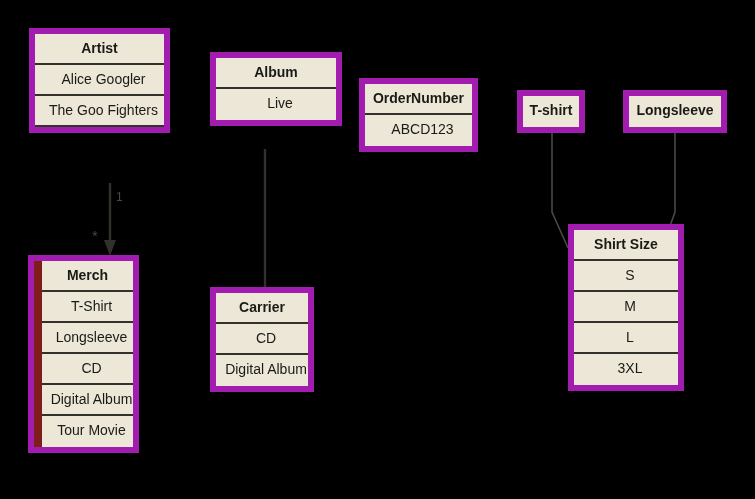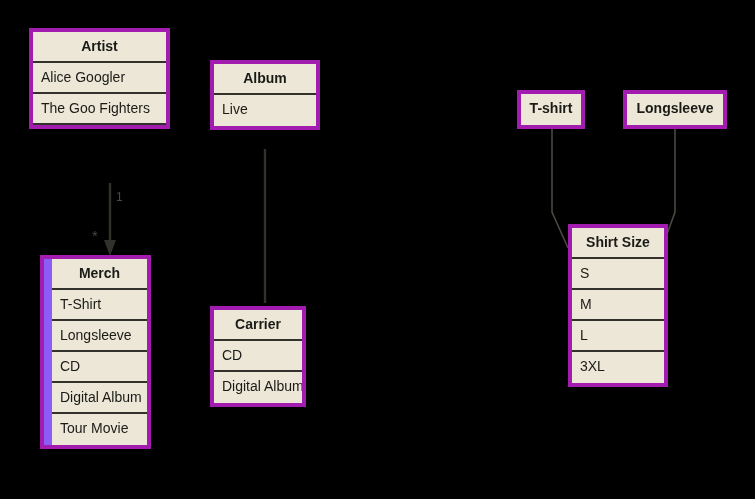--- a/index.html
+++ b/index.html
@@ -20,22 +20,22 @@
     position: absolute;
     left: 0;
     top: 0;
     width: 755px;
     height: 499px;
     pointer-events: none;
   }
   .ent {
     position: absolute;
     box-sizing: border-box;
-    border: 4px solid #a21caf;
-    background: #8b5cf6;
+    border: 6px solid #a21caf;
+    background: #7f1d1d;
     z-index: 2;
   }
   .ent .hdr {
     box-sizing: border-box;
     height: 31px;
     line-height: 29px;
     text-align: center;
     font-weight: bold;
     font-size: 14px;
     color: #1a1a16;
@@ -43,21 +43,21 @@
     border-bottom: 2px solid #33312b;
     white-space: nowrap;
     overflow: hidden;
   }
   .ent .hdr.last { border-bottom: none; }
   .ent .row {
     box-sizing: border-box;
     height: 31px;
     line-height: 29px;
     padding-left: 8px;
-    text-align: left;
+    text-align: center;
     font-size: 14px;
     color: #1a1a16;
     background: #ece7d7;
     border-bottom: 2px solid #33312b;
     white-space: nowrap;
     overflow: hidden;
   }
   .ent .row.last { border-bottom: none; }
   .ent.solo .hdr { border-bottom: none; }
   .mult {
@@ -88,50 +88,54 @@
 
   <div class="ent" style="left:29px; top:28px; width:141px;">
     <div class="hdr">Artist</div>
     <div class="row">Alice Googler</div>
     <div class="row">The Goo Fighters</div>
   </div>
 
   <div class="mult" style="left:116px; top:191px;">1</div>
   <div class="mult star" style="left:92px; top:228px;">*</div>
 
-  <div class="ent" style="left:40px; top:255px; width:111px;padding-left:8px;">
+  <div class="ent" style="left:28px; top:255px; width:111px;padding-left:8px;">
     <div class="hdr">Merch</div>
     <div class="row">T-Shirt</div>
     <div class="row">Longsleeve</div>
     <div class="row">CD</div>
     <div class="row">Digital Album</div>
     <div class="row last">Tour Movie</div>
   </div>
 
-  <div class="ent" style="left:210px; top:60px; width:110px;">
+  <div class="ent" style="left:210px; top:52px; width:132px;">
     <div class="hdr">Album</div>
     <div class="row last">Live</div>
   </div>
 
-  <div class="ent" style="left:210px; top:306px; width:96px;">
+  <div class="ent" style="left:210px; top:287px; width:104px;">
     <div class="hdr">Carrier</div>
     <div class="row">CD</div>
     <div class="row last">Digital Album</div>
   </div>
 
+  <div class="ent" style="left:359px; top:78px; width:119px;">
+    <div class="hdr">OrderNumber</div>
+    <div class="row last">ABCD123</div>
+  </div>
 
   <div class="ent solo" style="left:517px; top:90px; width:68px;">
     <div class="hdr last">T-shirt</div>
   </div>
 
   <div class="ent solo" style="left:623px; top:90px; width:104px;">
     <div class="hdr last">Longsleeve</div>
   </div>
 
-  <div class="ent" style="left:568px; top:224px; width:100px;">
+  <div class="ent" style="left:568px; top:224px; width:116px;">
     <div class="hdr">Shirt Size</div>
     <div class="row">S</div>
     <div class="row">M</div>
     <div class="row">L</div>
     <div class="row last">3XL</div>
   </div>
 
 </div>
 
 </body></html>

